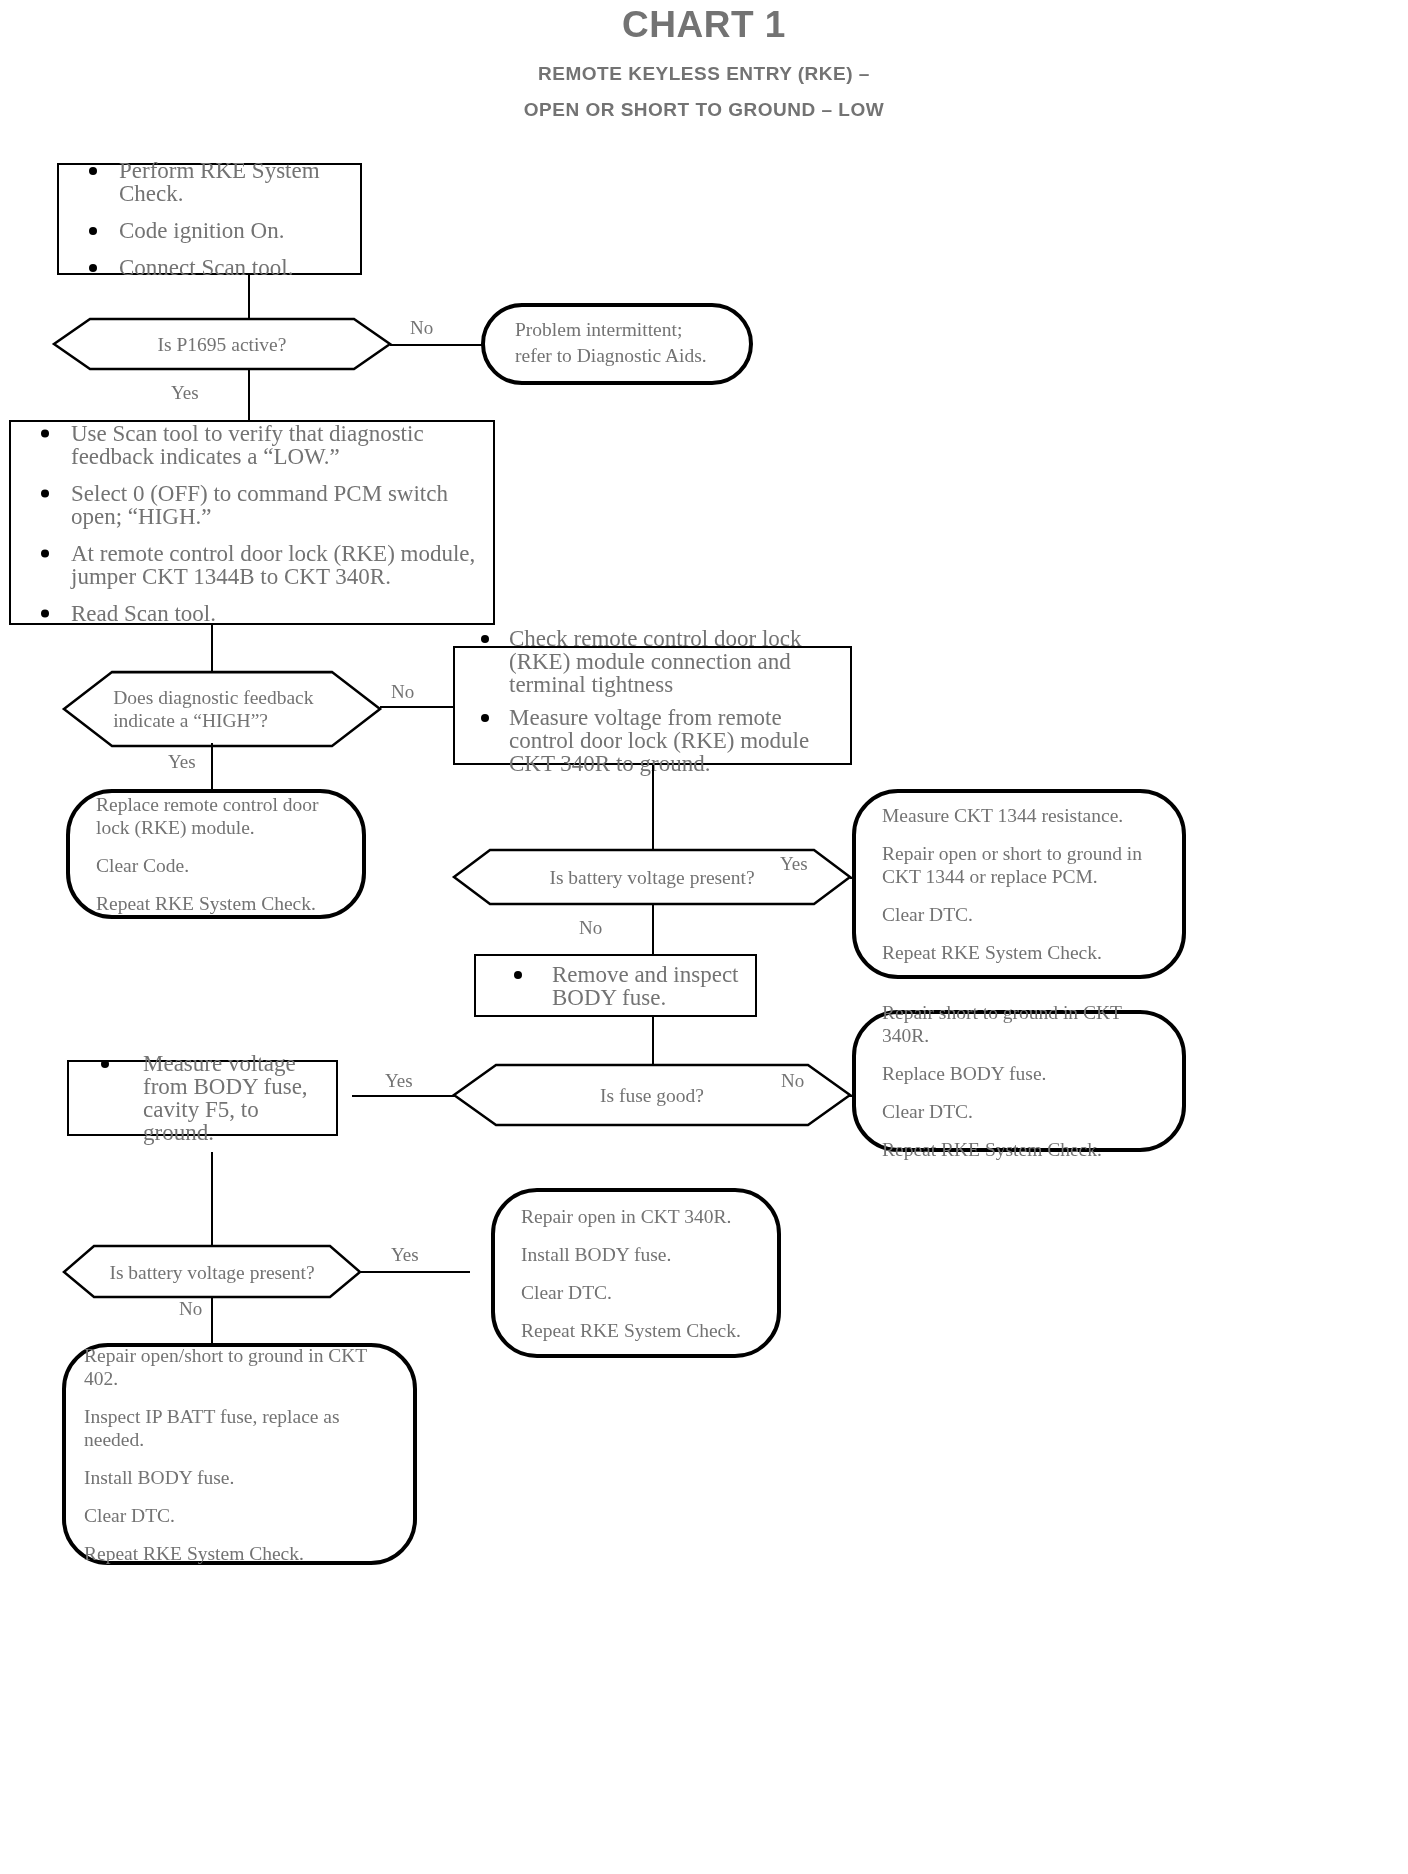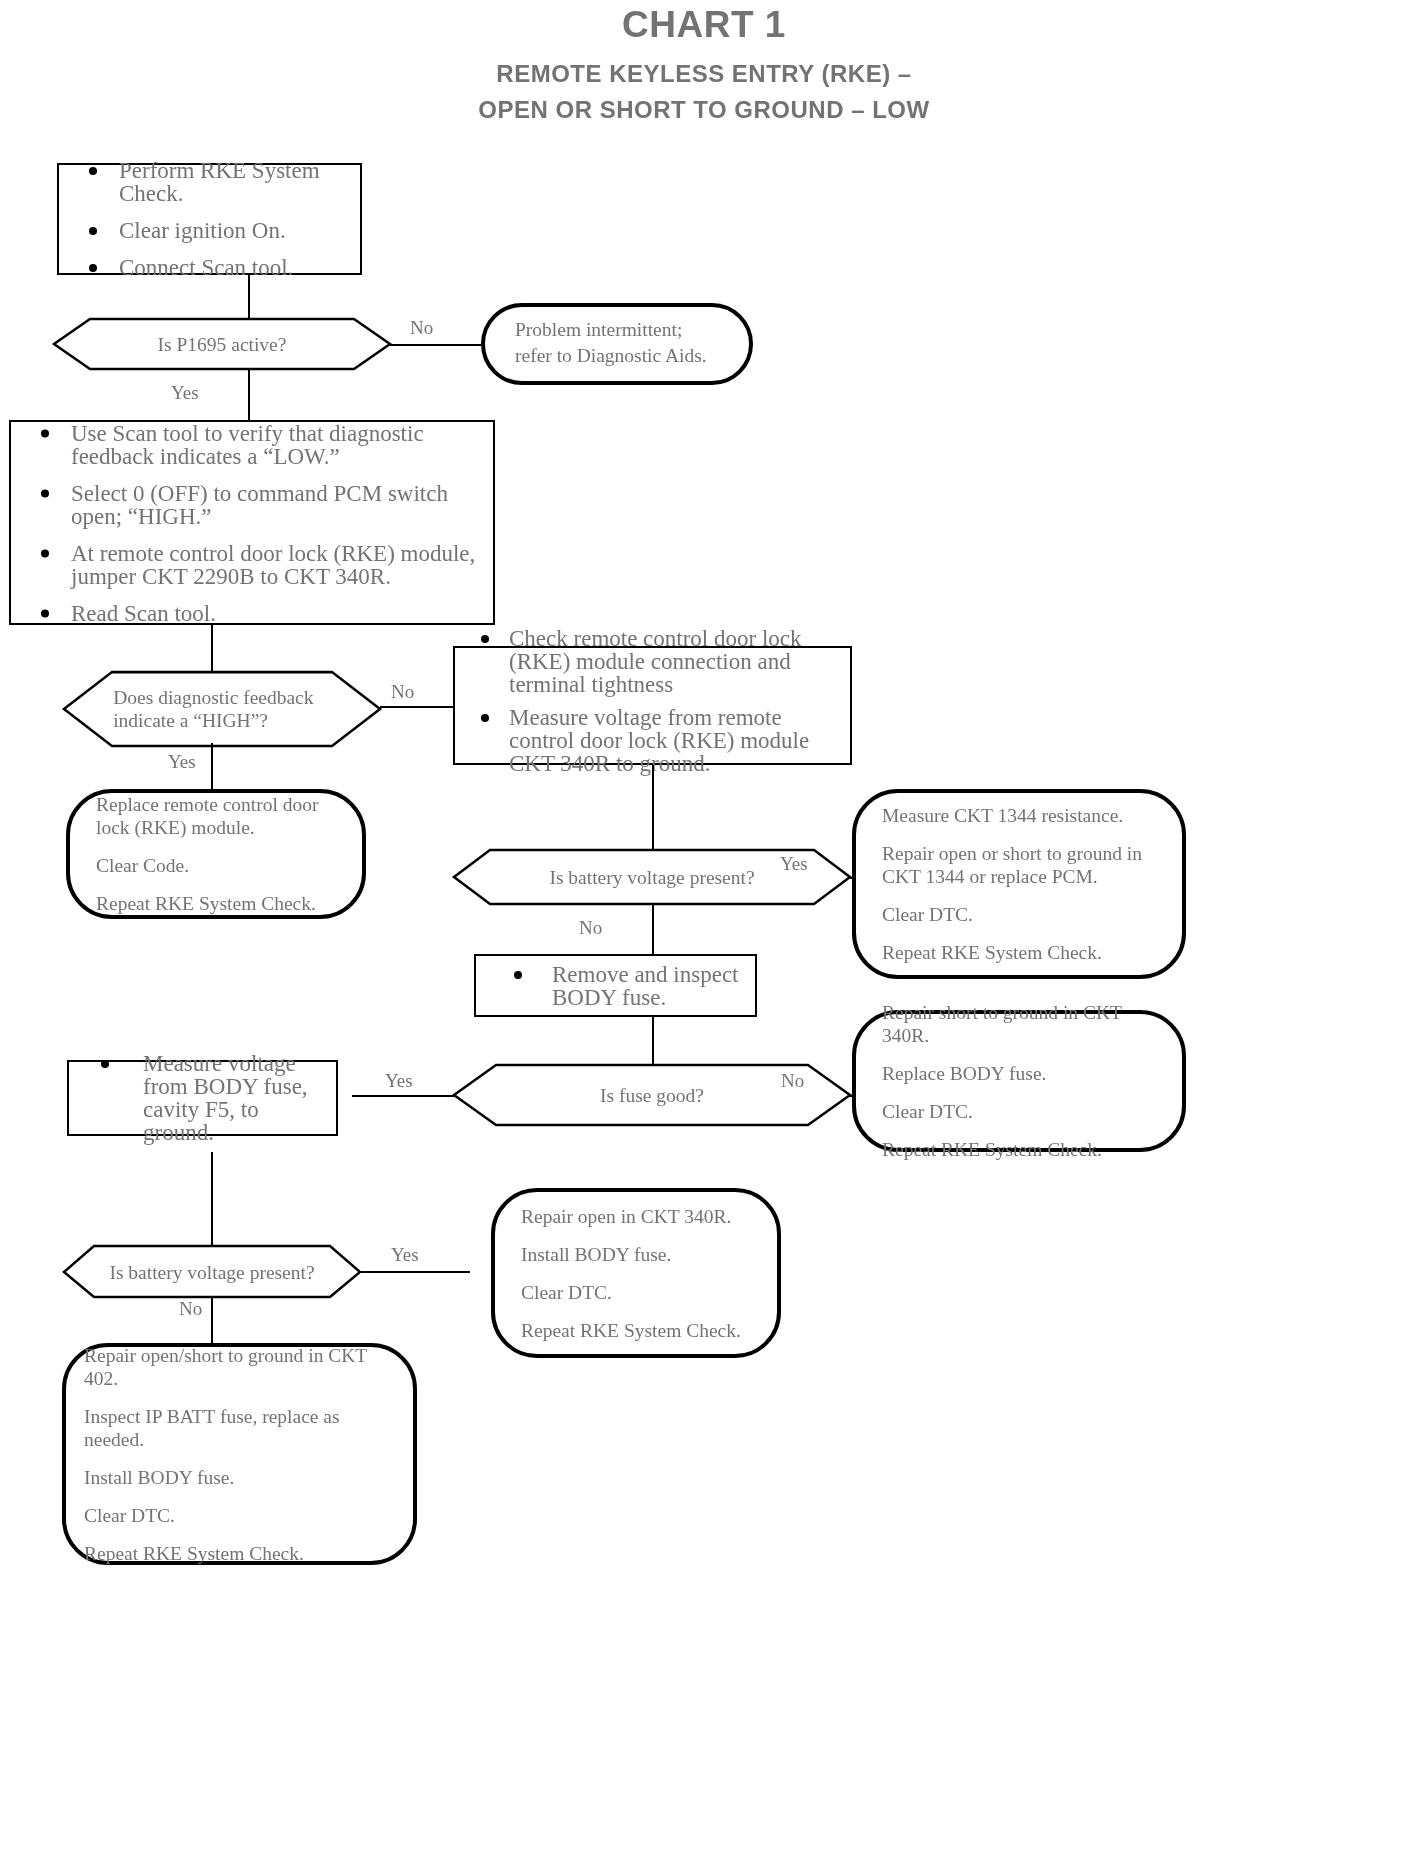--- a/index.html
+++ b/index.html
@@ -21,21 +21,21 @@
   
   .title-main {
     position: absolute;
     left: 0; right: 0;
     text-align: center;
     font-family: "Liberation Sans", "DejaVu Sans", sans-serif;
     font-weight: bold;
     letter-spacing: 0.5px;
   }
   #title1 { top: 4px;  font-size: 37px; }
-  #title2 { top: 56px; font-size: 24px; line-height: 36px; }
+  #title2 { top: 56px; font-size: 19px; line-height: 36px; }
 
   
   .node {
     position: absolute;
     box-sizing: border-box;
     background: #ffffff;
   }
   .proc {
     border: 2.5px solid #000;
   }
@@ -138,21 +138,21 @@
   <div class="title-main" id="title1">CHART 1</div>
   <div class="title-main" id="title2">
     <div>REMOTE KEYLESS ENTRY (RKE) –</div>
     <div>OPEN OR SHORT TO GROUND – LOW</div>
   </div>
 
   <div class="node proc" style="left:57px; top:163px; width:305px; height:112px;">
     <div class="node-inner">
       <ul class="bullets">
         <li><span class="dot"></span><span>Perform RKE System Check.</span></li>
-        <li><span class="dot"></span><span>Clear ignition On.</span></li>
+        <li><span class="dot"></span><span>Code ignition On.</span></li>
         <li><span class="dot"></span><span>Connect Scan tool.</span></li>
       </ul>
     </div>
   </div>
 
   <div class="vline" style="left:248px; top:275px; height:45px;"></div>
 
   <div class="hex" style="left:52px; top:318px; width:340px; height:52px;">
     <svg viewBox="0 0 340 52" preserveAspectRatio="none">
       <polygon points="38,1 302,1 338,26 302,51 38,51 2,26" fill="#fff" stroke="#000" stroke-width="2.5"></polygon>
@@ -171,21 +171,21 @@
   </div>
 
   <div class="vline" style="left:248px; top:370px; height:50px;"></div>
   <div class="edge-label" style="left:168px; top:383px;">Yes</div>
 
   <div class="node proc" style="left:9px; top:420px; width:486px; height:205px;">
     <div class="node-inner">
       <ul class="bullets">
         <li><span class="dot"></span><span>Use Scan tool to verify that diagnostic feedback indicates a “LOW.”</span></li>
         <li><span class="dot"></span><span>Select 0 (OFF) to command PCM switch open; “HIGH.”</span></li>
-        <li><span class="dot"></span><span>At remote control door lock (RKE) module, jumper CKT 2290B to CKT 340R.</span></li>
+        <li><span class="dot"></span><span>At remote control door lock (RKE) module, jumper CKT 1344B to CKT 340R.</span></li>
         <li><span class="dot"></span><span>Read Scan tool.</span></li>
       </ul>
     </div>
   </div>
 
   <div class="vline" style="left:211px; top:625px; height:48px;"></div>
 
   <div class="hex" style="left:62px; top:671px; width:320px; height:76px;">
     <svg viewBox="0 0 320 72" preserveAspectRatio="none">
       <polygon points="50,1 270,1 318,36 270,71 50,71 2,36" fill="#fff" stroke="#000" stroke-width="2.5"></polygon>

